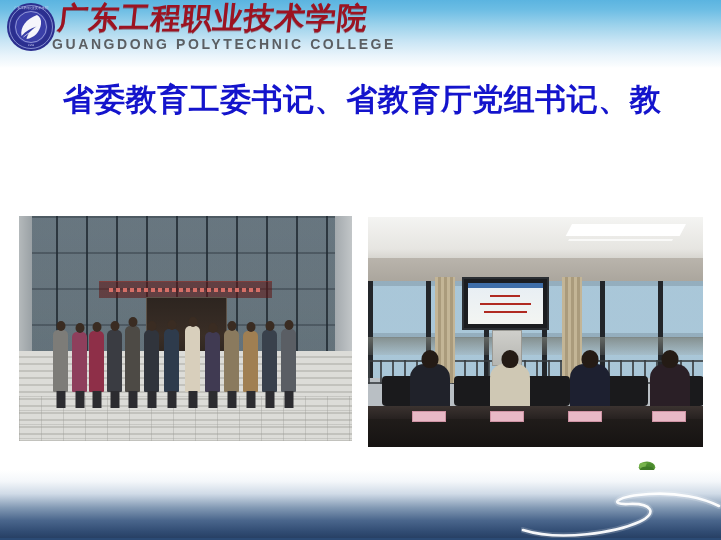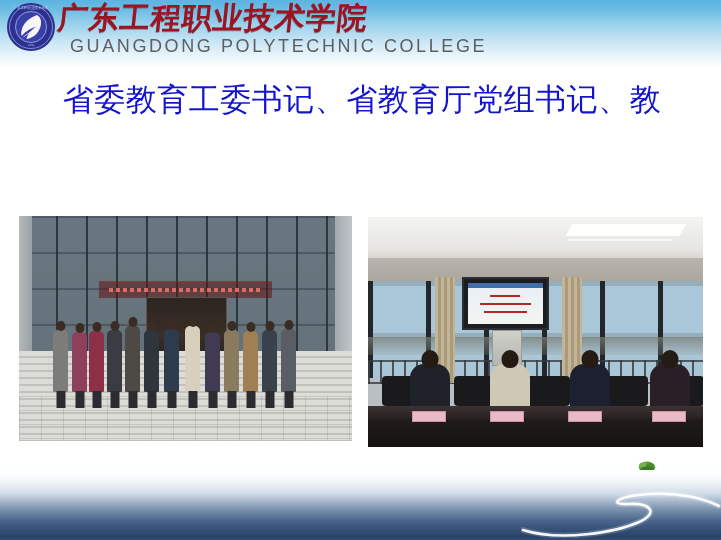--- a/index.html
+++ b/index.html
@@ -47,36 +47,36 @@
     font-size: 30px;
     line-height: 36px;
     color: #9c1321;
     letter-spacing: 1px;
     white-space: nowrap;
     transform: skewX(-6deg);
     text-shadow: 0 1px 0 rgba(120,10,20,0.45);
   }
   .header-en {
     position: absolute;
-    left: 70px; top: 36px;
-    font-size: 18px;
-    font-weight: normal;
+    left: 52px; top: 36px;
+    font-size: 14px;
+    font-weight: bold;
     color: #5b5f63;
     letter-spacing: 2.6px;
     white-space: nowrap;
   }
 
   
   .title {
     position: absolute;
     left: 28px; top: 80px;
     width: 668px;
     text-align: center;
     font-family: "DejaVu Sans", "Liberation Sans", sans-serif;
-    font-weight: normal;
+    font-weight: bold;
     font-size: 31px;
     line-height: 38px;
     color: #1414cc;
     letter-spacing: 0.5px;
   }
 
   
   .photo {
     position: absolute;
     overflow: hidden;

